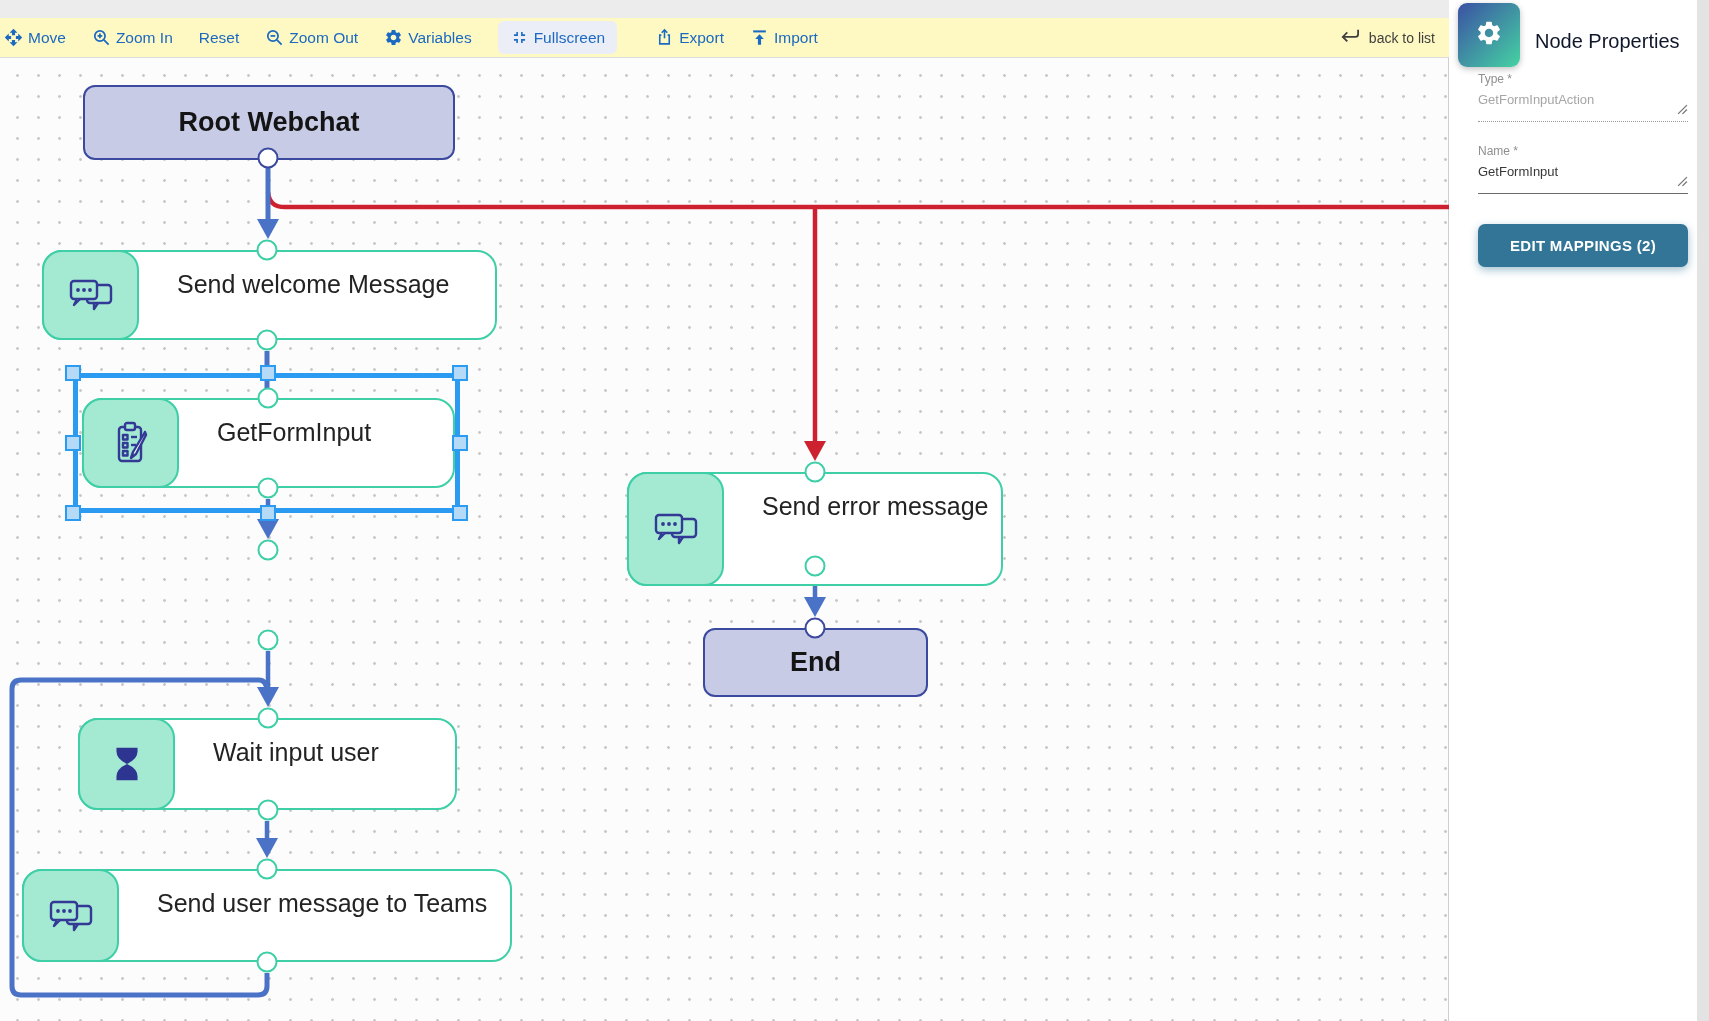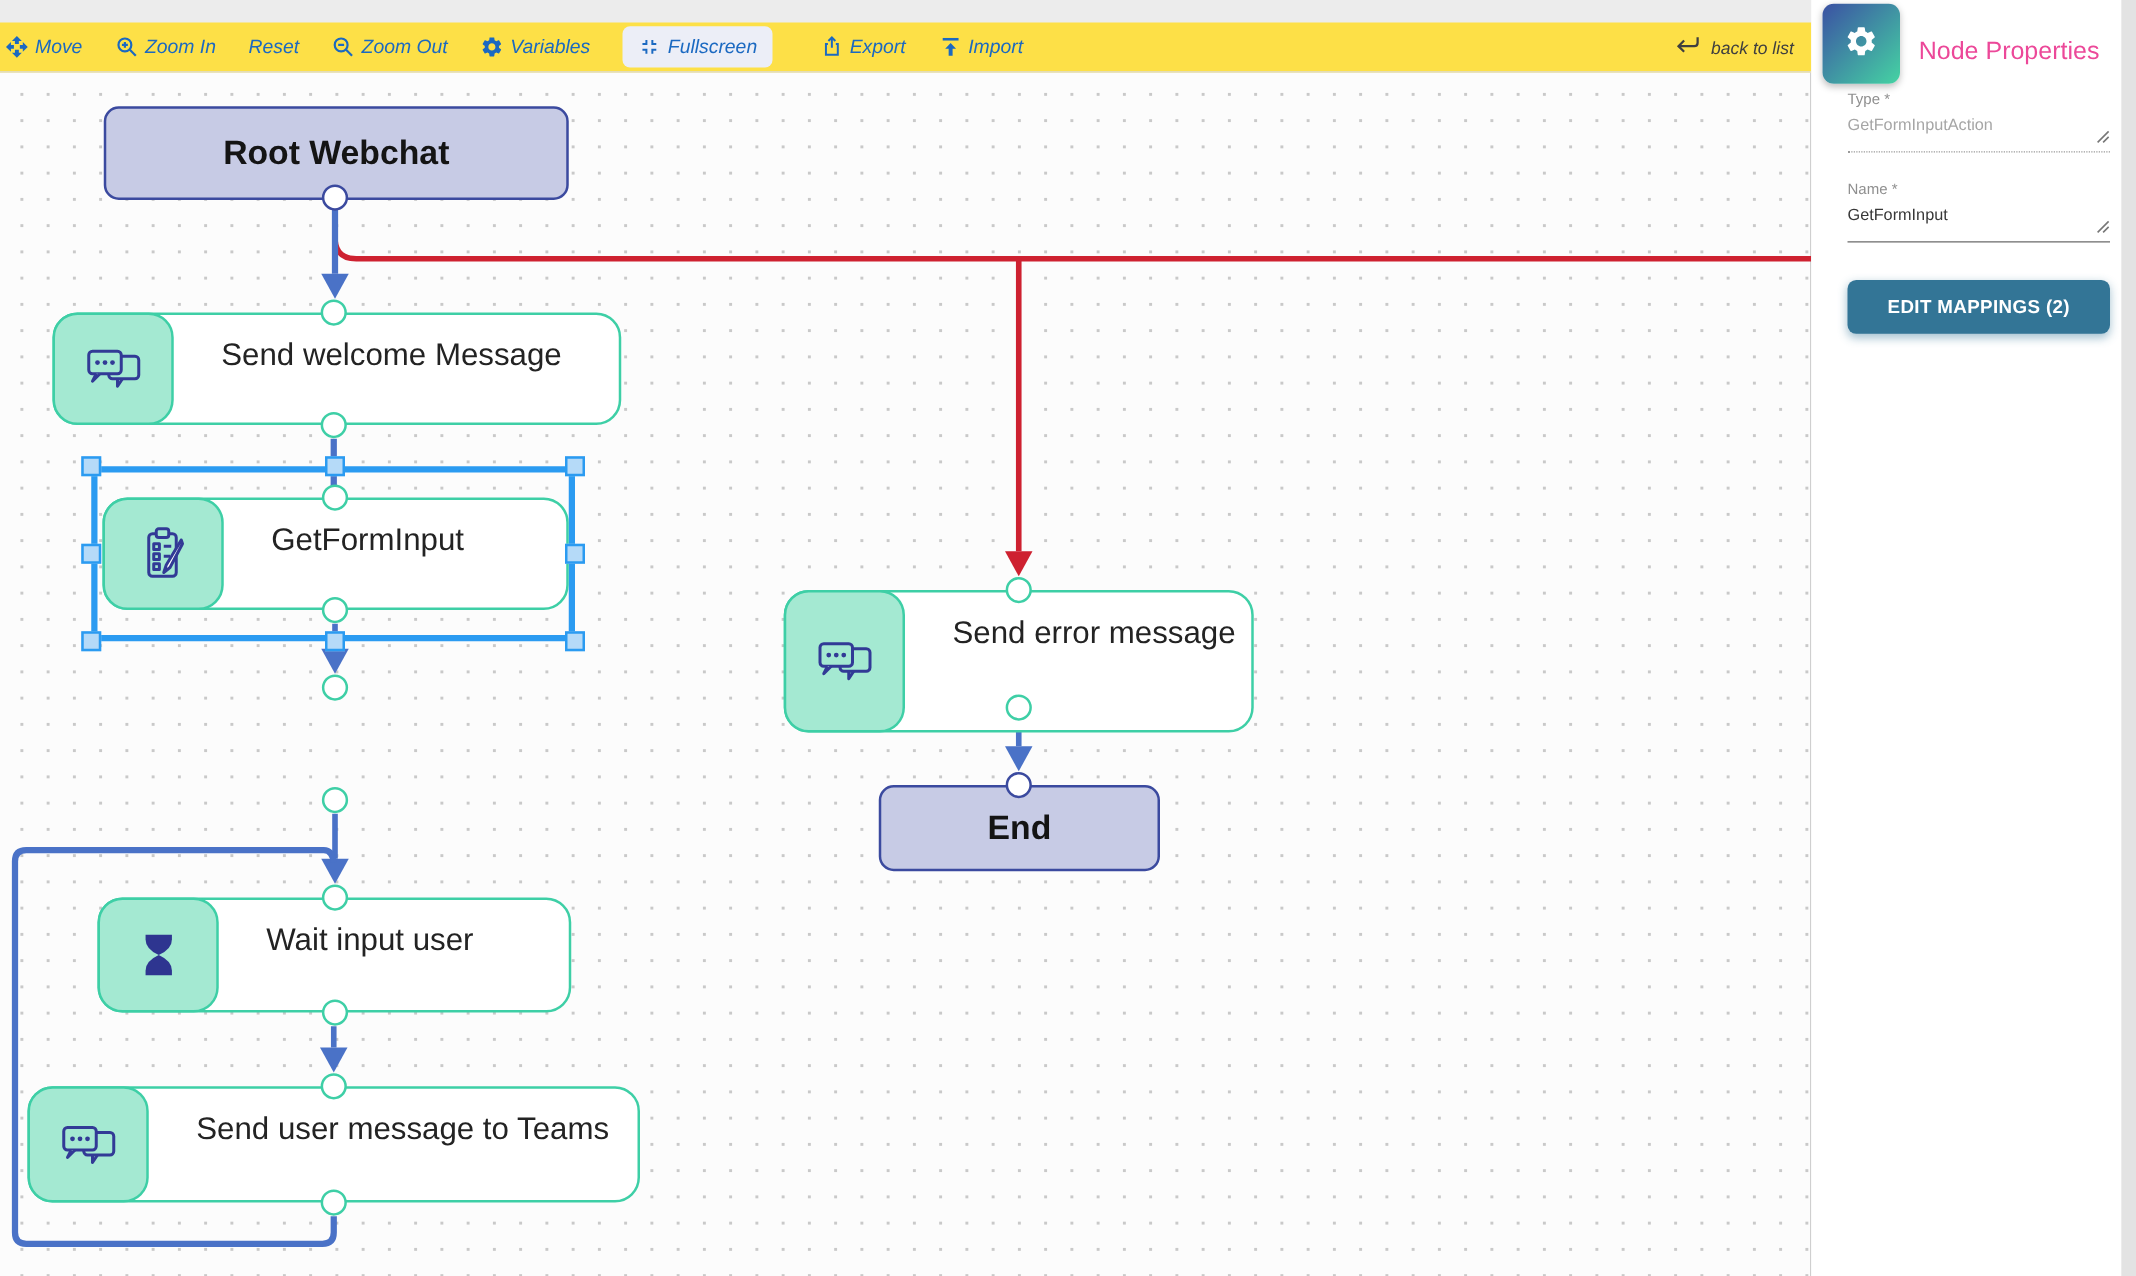--- a/index.html
+++ b/index.html
@@ -2,22 +2,22 @@
 <html><head>
 <meta charset="utf-8">
 <style>
   * { margin:0; padding:0; box-sizing:border-box; }
   html,body { width:1709px; height:1021px; overflow:hidden;
     font-family:"Liberation Sans", sans-serif; background:#ececec; }
   #app { position:relative; width:1709px; height:1021px; }
 
   
   .toolbar { position:absolute; left:0; top:18px; width:1449px; height:40px;
-    background:#fde047; display:flex; align-items:center; padding:0 14px 0 4px;
-    border-bottom:1px solid #dcdcdc; z-index:5;font-style:italic; }
+    background:#fef9c3; display:flex; align-items:center; padding:0 14px 0 4px;
+    border-bottom:1px solid #dcdcdc; z-index:5; }
   .tb-item { display:flex; align-items:center; gap:5px; color:#1b69c1;
     font-size:15.5px; margin-right:26px; cursor:pointer; white-space:nowrap; }
   .tb-item svg { display:block; }
   .tb-item.pill { background:#eceef7; border-radius:6px; padding:7px 12px; margin-right:38px; }
   .back-link { margin-left:auto; display:flex; align-items:center; gap:8px;
     color:#3f3f3f; font-size:14px; cursor:pointer; }
 
   
   .canvas { position:absolute; left:0; top:58px; width:1449px; height:963px;
     background-color:#fcfcfc;
@@ -53,21 +53,21 @@
 
   
   .panel { position:absolute; left:1449px; top:0; width:248px; height:1021px;
     background:#ffffff; z-index:10; }
   .gutter { position:absolute; left:1697px; top:0; width:12px; height:1021px;
     background:#e3e3e3; z-index:9; }
   .panel-tile { position:absolute; left:9px; top:3px; width:62px; height:64px;
     border-radius:9px; background:linear-gradient(135deg,#3b51a3 0%,#45d3a3 100%);
     display:flex; align-items:center; justify-content:center;
     box-shadow:0 2px 6px rgba(0,0,0,.25); }
-  .panel-title { position:absolute; left:86px; top:30px; font-size:20px; color:#ec4899; }
+  .panel-title { position:absolute; left:86px; top:30px; font-size:20px; color:#0f172a; }
   .fields { position:absolute; left:29px; top:72px; width:210px; }
   .f-label { font-size:12px; color:#8f8f8f; margin-bottom:6px; }
   .f-value { position:relative; font-size:13px; padding-bottom:14px; }
   .f-value.disabled { color:#a6a6a6; border-bottom:1.5px dotted #9a9a9a; }
   .f-value.active { color:#383838; border-bottom:1.5px solid #6b6b6b; }
   .f-value .grip { position:absolute; right:0; bottom:3px; }
   .f-gap { height:22px; }
   .btn-mappings { display:block; width:210px; height:43px; margin-top:30px;
     background:#337596; color:#ffffff; border:none; border-radius:7px;
     font-family:"Liberation Sans",sans-serif; font-size:15px; font-weight:bold;

